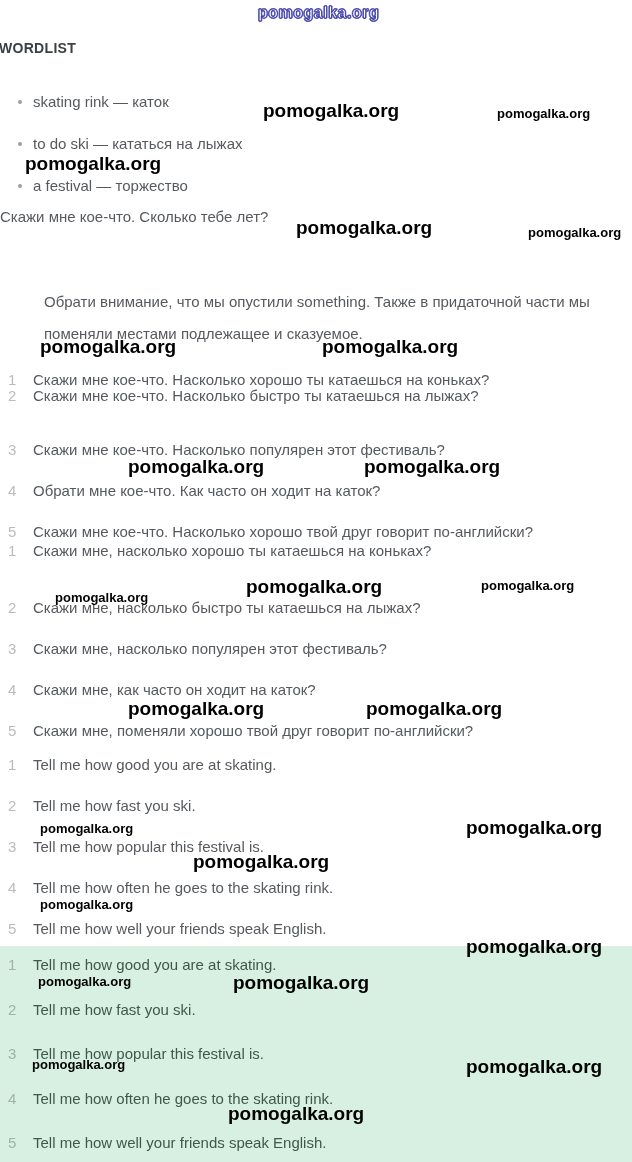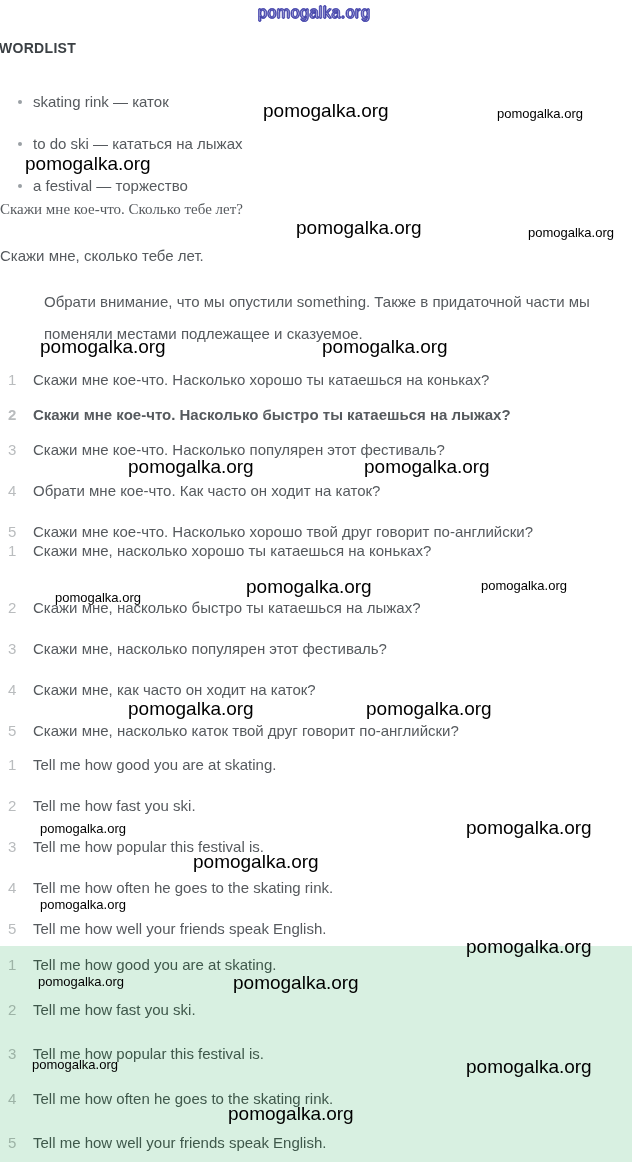--- a/index.html
+++ b/index.html
@@ -9,31 +9,31 @@
   }
   .title{
     position:absolute;left:-1px;top:40px;margin:0;
     font-size:14px;font-weight:800;letter-spacing:.3px;color:#3b4044;
   }
   .bullet-item{position:absolute;left:33px;font-size:15px;line-height:16px;white-space:nowrap;}
   .bullet-item .dot{
     position:absolute;left:-15px;top:6px;width:4px;height:4px;border-radius:50%;background:#9aa0a4;
   }
   .para{position:absolute;left:0;margin:0;font-size:15px;line-height:16px;white-space:nowrap;}
-  .p1{top:201px;font-family:Liberation Serif, serif;}
+  .p1{top:209px;}
   .p2{top:248px;}
   .p3{top:286px;width:585px;line-height:32px;white-space:normal;padding-left:44px;}
   .highlight-band{position:absolute;left:0;top:946px;width:632px;height:216px;background:#d8f0e1;}
   .list-layer{position:absolute;left:0;top:0;width:0;height:0;}
   .item{position:absolute;left:8px;font-size:15px;line-height:16px;white-space:nowrap;}
   .item .num{display:inline-block;width:25px;color:#b9bcbe;}
   .item .txt{color:#565a5e;}
   .green .item .num{color:#9db3a6;}
   .green .item .txt{color:#3f584b;}
-  .wm{position:absolute;line-height:1;white-space:nowrap;font-weight:400;z-index:5;}
+  .wm{position:absolute;line-height:1;white-space:nowrap;font-weight:700;z-index:5;}
   .wm-big{font-size:19px;color:#000000;}
   .wm-small{font-size:13px;color:#000000;}
   .wm-outline{
     font-size:16px;letter-spacing:.5px;color:#ffffff;
     -webkit-text-stroke:1px #4545aa;
     text-shadow:0 1px 0 #6a6ac0,0 -1px 0 #6a6ac0,1px 0 0 #6a6ac0,-1px 0 0 #6a6ac0;
   }
 </style>
 </head>
 <body>
@@ -49,38 +49,37 @@
   <div class="bullet-item" style="top:136px">
     <span class="dot"></span>
     <span>to do ski — кататься на лыжах</span>
   </div>
   <div class="bullet-item" style="top:178px">
     <span class="dot"></span>
     <span>a festival — торжество</span>
   </div>
 
   <p class="para p1">Скажи мне кое-что. Сколько тебе лет?</p>
-  <p class="para p2">Скажи мне, сколько тебе лет.</p>
   <p class="para p3">Обрати внимание, что мы опустили something. Также в придаточной части мы поменяли местами подлежащее и сказуемое.</p>
 
   <div class="highlight-band"></div>
 
   <div class="list-layer">
       <div class="item" style="top: 360px; margin-top: 12px;"><span class="num">1</span><span class="txt">Скажи мне кое-что. Насколько хорошо ты катаешься на коньках?</span></div>
-      <div class="item" style="top: 407px; font-weight: bold;"><span class="num">2</span><span class="txt">Скажи мне кое-что. Насколько быстро ты катаешься на лыжах?</span></div>
+      <div class="item" style="top: 388px;"><span class="num">2</span><span class="txt">Скажи мне кое-что. Насколько быстро ты катаешься на лыжах?</span></div>
       <div class="item" style="top: 442px;"><span class="num">3</span><span class="txt">Скажи мне кое-что. Насколько популярен этот фестиваль?</span></div>
       <div class="item" style="top: 483px;"><span class="num">4</span><span class="txt">Обрати мне кое-что. Как часто он ходит на каток?</span></div>
       <div class="item" style="top: 524px;"><span class="num">5</span><span class="txt">Скажи мне кое-что. Насколько хорошо твой друг говорит по-английски?</span></div>
     </div>
   <div class="list-layer">
       <div class="item" style="top: 543px;"><span class="num">1</span><span class="txt">Скажи мне, насколько хорошо ты катаешься на коньках?</span></div>
       <div class="item" style="top: 600px;"><span class="num">2</span><span class="txt">Скажи мне, насколько быстро ты катаешься на лыжах?</span></div>
       <div class="item" style="top: 641px;"><span class="num">3</span><span class="txt">Скажи мне, насколько популярен этот фестиваль?</span></div>
       <div class="item" style="top: 682px;"><span class="num">4</span><span class="txt">Скажи мне, как часто он ходит на каток?</span></div>
-      <div class="item" style="top: 723px;"><span class="num">5</span><span class="txt">Скажи мне, насколько каток твой друг говорит по-английски?</span></div>
+      <div class="item" style="top: 723px;"><span class="num">5</span><span class="txt">Скажи мне, поменяли хорошо твой друг говорит по-английски?</span></div>
     </div>
   <div class="list-layer">
       <div class="item" style="top: 757px;"><span class="num">1</span><span class="txt">Tell me how good you are at skating.</span></div>
       <div class="item" style="top: 798px;"><span class="num">2</span><span class="txt">Tell me how fast you ski.</span></div>
       <div class="item" style="top: 839px;"><span class="num">3</span><span class="txt">Tell me how popular this festival is.</span></div>
       <div class="item" style="top: 880px;"><span class="num">4</span><span class="txt">Tell me how often he goes to the skating rink.</span></div>
       <div class="item" style="top: 921px;"><span class="num">5</span><span class="txt">Tell me how well your friends speak English.</span></div>
     </div>
   <div class="list-layer green">
       <div class="item" style="top: 957px;"><span class="num">1</span><span class="txt">Tell me how good you are at skating.</span></div>

